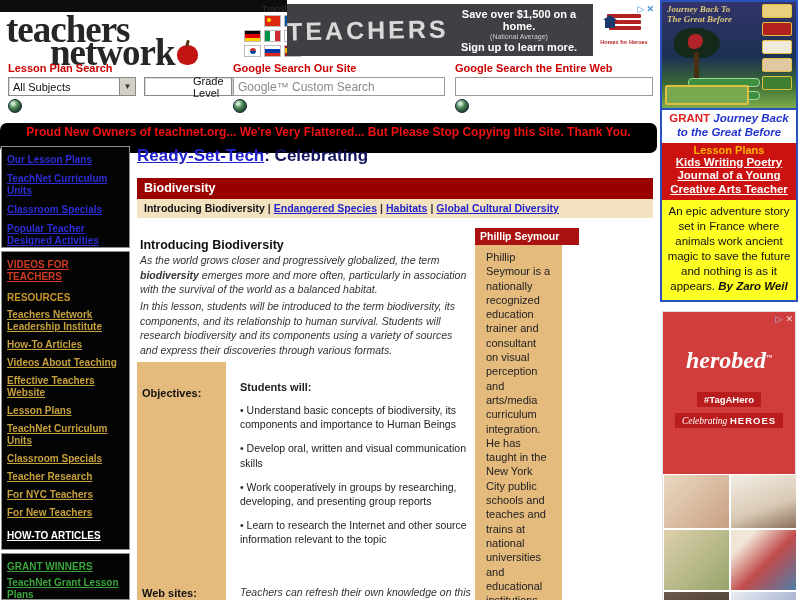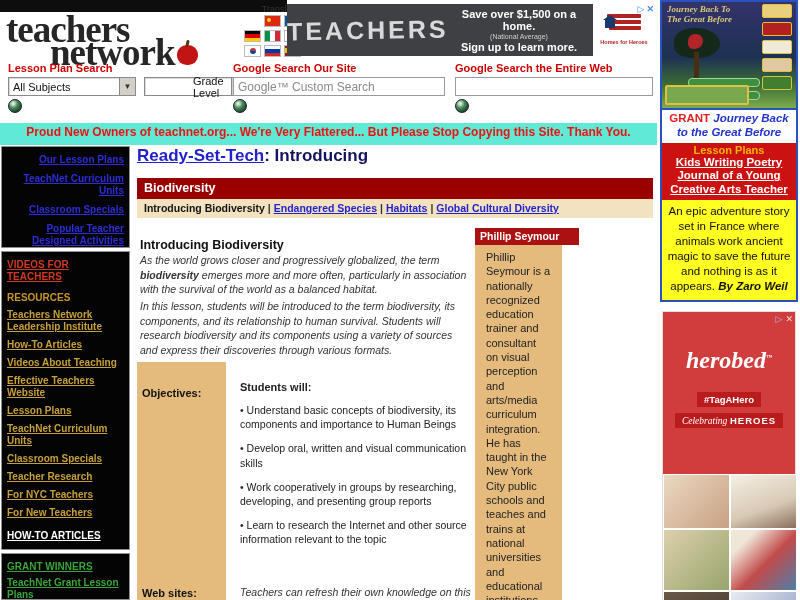--- a/index.html
+++ b/index.html
@@ -52,27 +52,27 @@
   .ad-close { color:#4a90d9; cursor:pointer; margin-left:2px; font-weight:700; }
 
   
   .red-label { color:#cc0000; font-weight:700; font-size:11px; }
   .sel { height:19px; background:#fff; border:1px solid #8a8a8a; box-shadow:inset 1px 1px 0 #ddd; display:flex; align-items:center; justify-content:space-between; font-size:11px; color:#111; padding-left:4px; cursor:pointer; }
   .sel .arrow { width:16px; height:17px; background:#d4d0c8; border-left:1px solid #8a8a8a; color:#333; font-size:8px; display:flex; align-items:center; justify-content:center; }
   .ginput { height:19px; border:1px solid #9a9a9a; font-size:12px; color:#8a8a8a; padding:0 4px; font-family:"Liberation Sans",sans-serif; background:#fff; }
   .globe { display:inline-block; width:14px; height:14px; border-radius:50%; background:radial-gradient(circle at 35% 30%, #d8ecd8 8%, #4c8a5c 38%, #17331f 85%); border:1px solid #123; cursor:pointer; }
 
   
-  .notice { left:0; top:123px; width:657px; height:22px; background:#5eead4; color:#ee1111; font-weight:700; font-size:12px; text-align:center; line-height:18px; }
+  .notice { left:0; top:123px; width:657px; height:30px; background:#000000; color:#ee1111; font-weight:700; font-size:12px; text-align:center; line-height:18px;border-radius:7px; }
 
   
   .sb { left:1px; width:129px; background:#040404; border:1px solid #8f8f8f; padding:7px 5px; overflow:hidden; }
   .sb a { display:block; text-decoration:underline; cursor:pointer; font-size:10px; font-weight:700; line-height:1.2; }
   .sb1 { top:146px; height:102px; }
-  .sb1 a { color:#2d2dd6; margin-bottom:7px;text-align:right; }
+  .sb1 a { color:#2d2dd6; margin-bottom:7px; }
   .sb2 { top:251px; height:299px; }
   .sb2 .videos { color:#d03a22; margin-bottom:9px; }
   .sb2 .res-head { color:#c89627; font-weight:700; font-size:10px; margin-bottom:6px; }
   .sb2 .ylink { color:#c6a03c; margin-bottom:6px; }
   .sb2 .howto { color:#ffffff; margin:11px 0 0; }
   .sb3 { top:553px; height:47px; }
   .sb3 a { color:#3aa53a; margin-bottom:4px; }
 
   
   .page-title { left:137px; top:146px; font-size:17px; font-weight:700; }
@@ -244,21 +244,21 @@
 
 </div>
 
 <div class="abs sb sb3">
   <a>GRANT WINNERS</a>
   <a>TeachNet Grant Lesson Plans</a>
 
 </div>
 
 <div class="abs page-title">
-  <span class="tlink">Ready-Set-Tech</span><span class="trest">: Introducing</span>
+  <span class="tlink">Ready-Set-Tech</span><span class="trest">: Celebrating</span>
 </div>
 
 <div class="abs red-bar">Biodiversity</div>
 
 <div class="abs nav-bar">
   <span class="cur">Introducing Biodiversity</span><span class="sep">|</span><a>Endangered Species</a><span class="sep">|</span><a>Habitats</a><span class="sep">|</span><a>Global Cultural Diversity</a>
 </div>
 
 <div class="abs intro-h">Introducing Biodiversity</div>
 

